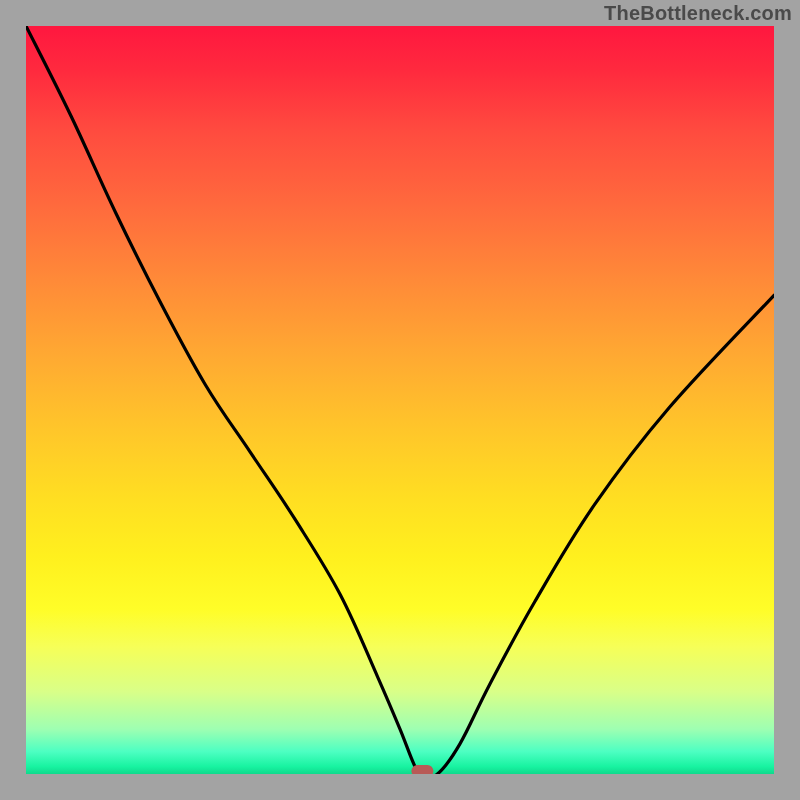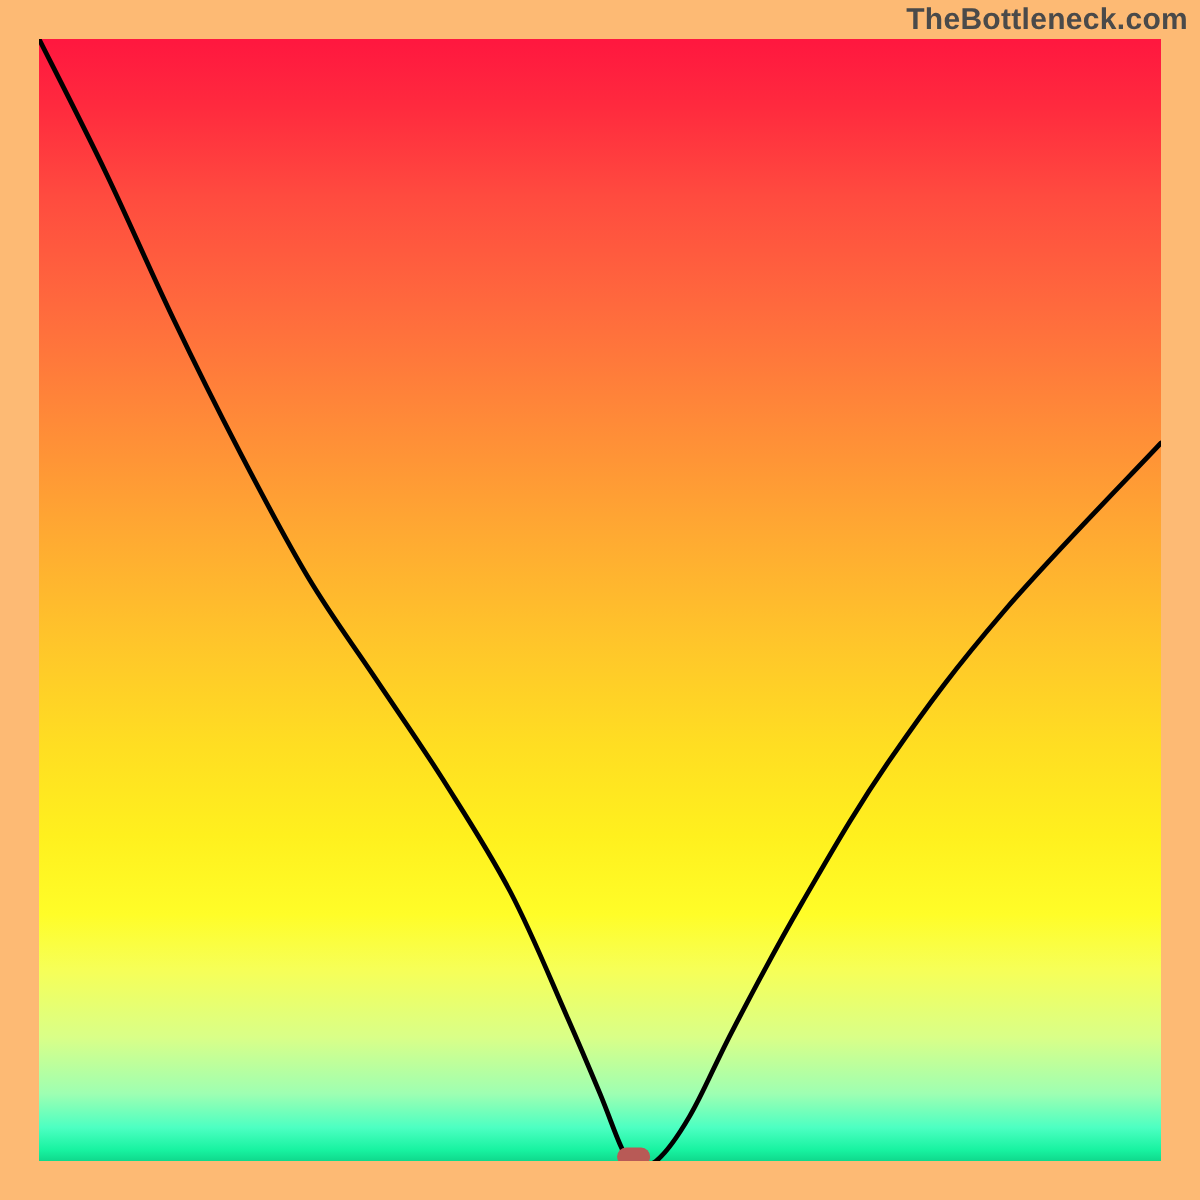--- a/index.html
+++ b/index.html
@@ -8,21 +8,21 @@
     width: 800px;
     height: 800px;
     background: #000;
     overflow: hidden;
     font-family: Arial, Helvetica, sans-serif;
   }
   .frame {
     position: relative;
     width: 800px;
     height: 800px;
-    background: #fdba74;
+    background: #a3a3a3;
   }
   .watermark {
     position: absolute;
     top: 2px;
     right: 8px;
     color: #4a4a4a;
     font-size: 20px;
     font-weight: 600;
     letter-spacing: 0.2px;
     z-index: 5;

